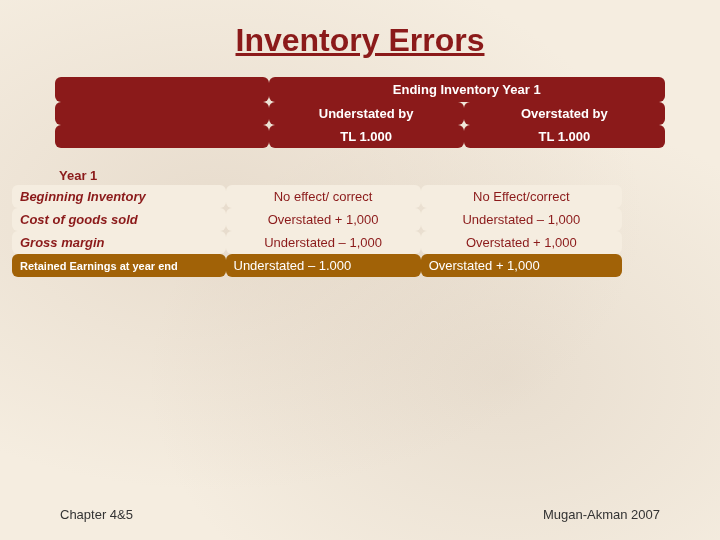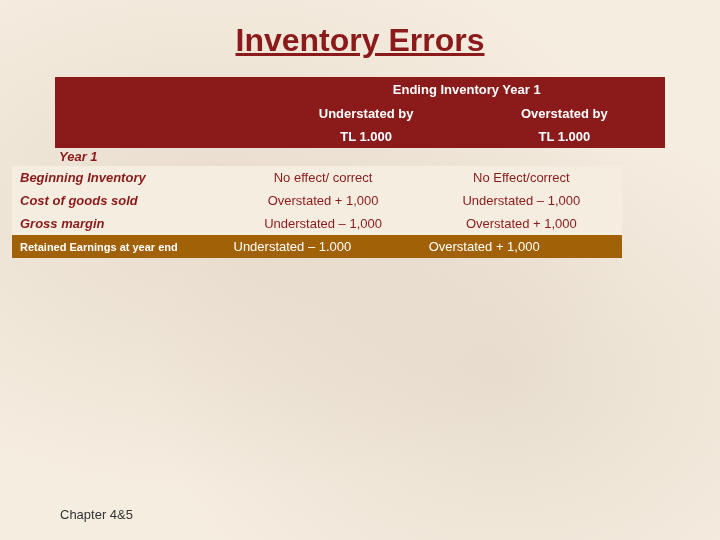--- a/index.html
+++ b/index.html
@@ -1,15 +1,15 @@
 <!DOCTYPE html>
 <html><head>
   <meta charset="utf-8">
   <style>
-    * { margin: 0; padding: 0; box-sizing: border-box; }
+    * { margin: 0; padding: 0; box-sizing: border-box; border-radius: 6px; }
 
     body {
       width: 720px;
       height: 540px;
       background-color: #f5ede0;
       background-image: radial-gradient(ellipse at 30% 40%, rgba(200,180,160,0.3) 0%, transparent 60%),
                         radial-gradient(ellipse at 70% 70%, rgba(180,160,140,0.2) 0%, transparent 50%);
       font-family: Arial, sans-serif;
       position: relative;
       overflow: hidden;
@@ -55,22 +55,21 @@
       text-align: center;
     }
 
     .header-row-2 td {
       padding: 4px 8px;
       font-weight: bold;
       font-size: 13px;
     }
 
     .year-label-row td {
-      padding: 1px 4px 2px 4px;
-      font-style: italic;
+      padding: 20px 4px 2px 4px;
       font-weight: bold;
       font-size: 13px;
       color: #8b1a1a;
       background-color: transparent;
     }
 
     .data-row td {
       padding: 4px 8px;
       background-color: #f5ede0;
       color: #8b1a1a;
@@ -169,13 +168,14 @@
           <td style="width: 35%;">Retained Earnings at year end</td>
           <td style="width: 32%;">Understated – 1.000</td>
           <td style="width: 33%;">Overstated + 1,000</td>
         </tr>
       </tbody>
   </table>
 </div>
 
 <div class="footer">
   <span>Chapter 4&amp;5</span>
+  <span>Mugan-Akman 2007</span>
 </div>
 
 </body></html>

